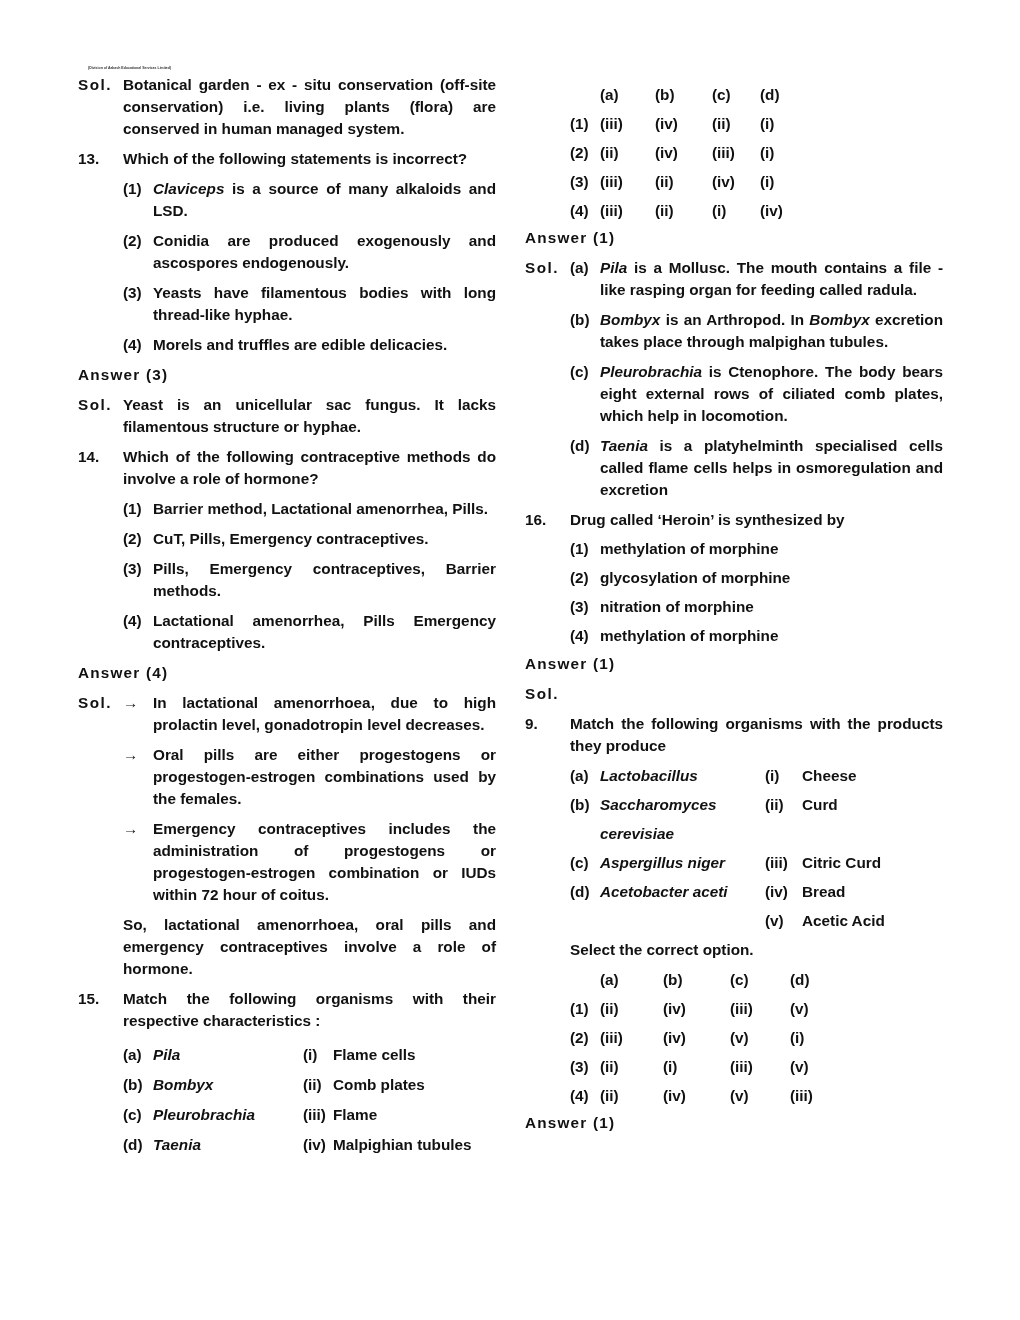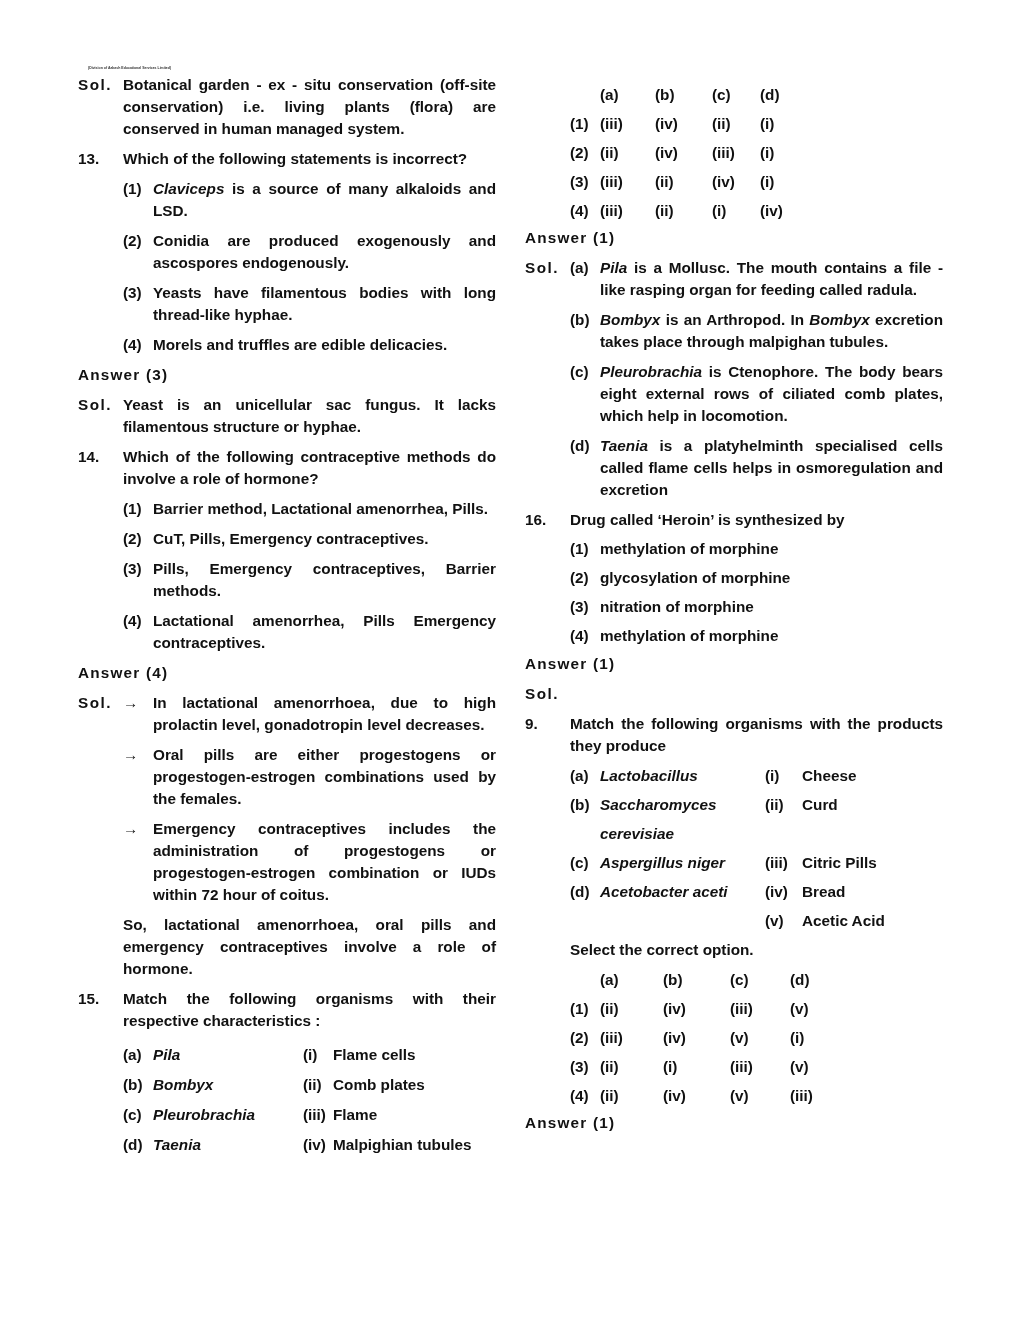--- a/index.html
+++ b/index.html
@@ -238,21 +238,21 @@
       <div class="mrow" style="height:29px">
         <span style="flex:0 0 30px"></span>
         <i style="flex:0 0 165px">cerevisiae</i>
         <span style="flex:0 0 37px"></span>
         <span style="flex:1"></span>
       </div>
       <div class="mrow" style="height:29px">
         <span style="flex:0 0 30px">(c)</span>
         <i style="flex:0 0 165px">Aspergillus niger</i>
         <span style="flex:0 0 37px">(iii)</span>
-        <span style="flex:1">Citric Pills</span>
+        <span style="flex:1">Citric Curd</span>
       </div>
       <div class="mrow" style="height:29px">
         <span style="flex:0 0 30px">(d)</span>
         <i style="flex:0 0 165px">Acetobacter aceti</i>
         <span style="flex:0 0 37px">(iv)</span>
         <span style="flex:1">Bread</span>
       </div>
       <div class="mrow" style="height:29px">
         <span style="flex:0 0 30px"></span>
         <i style="flex:0 0 165px"></i>

